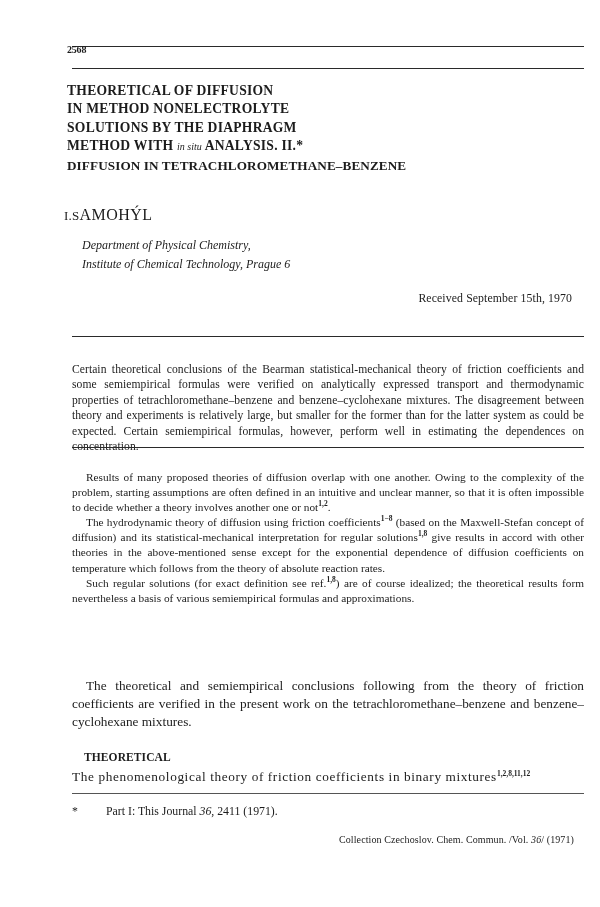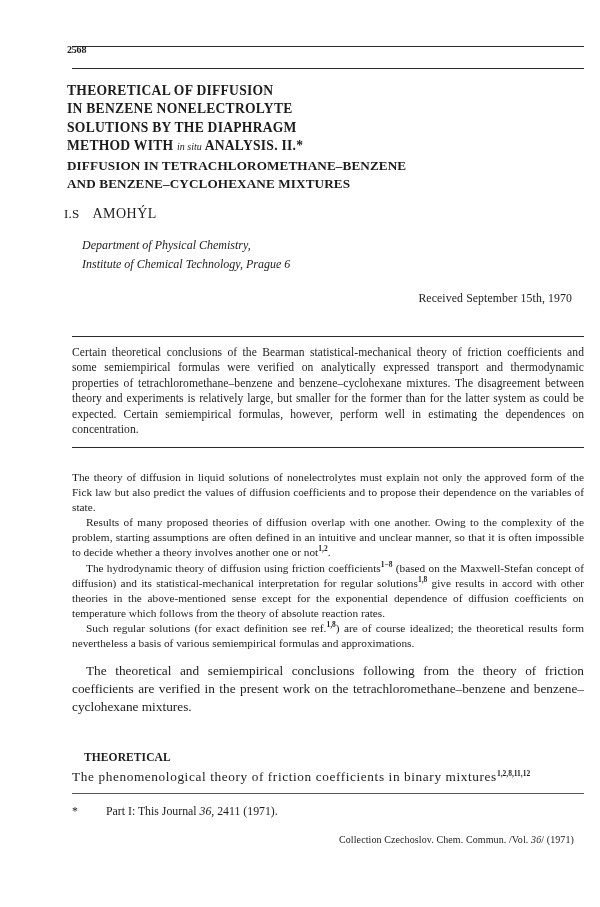--- a/index.html
+++ b/index.html
@@ -11,79 +11,77 @@
     .rule { position: absolute; height: 0; border-top: 1.3px solid #2a2a2a; }
     .rule.thin { border-top: 1px solid #555; }
     .pagenum { left: 67px; top: 44px; font-weight: bold; font-size: 10px; letter-spacing: -0.2px; }
     .title {
       left: 67px; top: 82px; font-weight: bold; font-size: 13.6px; line-height: 18.4px;
       letter-spacing: 0.25px; text-transform: none;
     }
     .title .it { font-style: italic; font-weight: normal; font-size: 10px; letter-spacing: 0; }
     .subtitle { left: 67px; top: 157px; font-weight: bold; font-size: 13.2px; line-height: 18.4px; letter-spacing: 0.1px; }
     .author { left: 64px; top: 206px; font-size: 13px; letter-spacing: 0.2px; }
-    .author .sc { font-size: 14px; letter-spacing: 0.5px; margin-left: 13px; }
+    .author .sc { font-size: 16px; letter-spacing: 0.5px; }
     .affil { left: 82px; top: 236px; font-style: italic; font-size: 12px; line-height: 18.5px; }
     .received { right: 28px; top: 291px; font-size: 11.8px; letter-spacing: 0.1px; }
     .abstract {
-      left: 72px; width: 512px; top: 345px; font-size: 11.6px; line-height: 15.4px;
+      left: 72px; width: 512px; top: 362px; font-size: 11.6px; line-height: 15.4px;
       text-align: justify; letter-spacing: 0.05px;
     }
     .body1 {
       left: 72px; width: 512px; top: 470px; font-size: 11.3px; line-height: 15.1px; text-align: justify;
     }
     .body1 p { margin: 0; text-indent: 0; }
     .body1 p.ind { text-indent: 14px; }
     .body2 {
-      left: 72px; width: 512px; top: 662px; font-size: 13.3px; line-height: 18.2px; text-align: justify;
+      left: 72px; width: 512px; top: 677px; font-size: 13.3px; line-height: 18.2px; text-align: justify;
     }
     .body2 p { margin: 0; text-indent: 14px; }
     .section { left: 84px; top: 751px; font-weight: bold; font-size: 11.5px; letter-spacing: 0.1px; text-align: center; }
     .theory-line { left: 72px; width: 512px; top: 768px; font-size: 13.3px; line-height: 18px; text-align: justify; white-space: nowrap; }
     .footnote { left: 72px; top: 804px; font-size: 11.8px; }
     .footnote .mark { display: inline-block; width: 34px; }
     .journal { right: 26px; top: 834px; font-size: 10px; letter-spacing: 0.1px; }
     sup { font-size: 7.5px; line-height: 0; vertical-align: 5px; font-weight: bold; }
     .sp { letter-spacing: 0.6px; }
   </style>
 </head>
 <body>
 
 <div class="rule" style="left:72px; width:512px; top:46px;"></div>
 <div class="rule" style="left:72px; width:512px; top:68px;"></div>
 
 <div class="abs pagenum">2568</div>
 
 <div class="abs title">
   <div>THEORETICAL OF DIFFUSION</div>
-  <div>IN BENZENE NONELECTROLYTE</div>
+  <div>IN METHOD NONELECTROLYTE</div>
   <div>SOLUTIONS BY THE DIAPHRAGM</div>
   <div><span>METHOD WITH </span><span class="it">in situ</span><span> ANALYSIS. II.*</span></div>
 </div>
 
 <div class="abs subtitle">
   <div>DIFFUSION IN TETRACHLOROMETHANE–BENZENE</div>
-  <div>AND BENZENE–CYCLOHEXANE MIXTURES</div>
 </div>
 
 <div class="abs author"><span>I.</span><span>S</span><span class="sc">AMOHÝL</span></div>
 
 <div class="abs affil">
   <div>Department of Physical Chemistry,</div>
   <div>Institute of Chemical Technology, Prague 6</div>
 </div>
 
 <div class="abs received">Received September 15th, 1970</div>
 
 <div class="rule" style="left:72px; width:512px; top:336px;"></div>
 <div class="abs abstract">Certain theoretical conclusions of the Bearman statistical-mechanical theory of friction coefficients and some semiempirical formulas were verified on analytically expressed transport and thermodynamic properties of tetrachloromethane–benzene and benzene–cyclohexane mixtures. The disagreement between theory and experiments is relatively large, but smaller for the former than for the latter system as could be expected. Certain semiempirical formulas, however, perform well in estimating the dependences on concentration.</div>
 <div class="rule" style="left:72px; width:512px; top:447px;"></div>
 
 <div class="abs body1">
-  <p>The theory of diffusion in liquid solutions of nonelectrolytes must explain not only the approved form of the Fick law but also predict the values of diffusion coefficients and to propose their dependence on the variables of state.</p>
   <p class="ind"><span>Results of many proposed theories of diffusion overlap with one another. Owing to the complexity of the problem, starting assumptions are often defined in an intuitive and unclear manner, so that it is often impossible to decide whether a theory involves another one or not</span><sup>1,2</sup><span>.</span></p>
   <p class="ind"><span>The hydrodynamic theory of diffusion using friction coefficients</span><sup>1−8</sup><span> (based on the Maxwell-Stefan concept of diffusion) and its statistical-mechanical interpretation for regular solutions</span><sup>1,8</sup><span> give results in accord with other theories in the above-mentioned sense except for the exponential dependence of diffusion coefficients on temperature which follows from the theory of absolute reaction rates.</span></p>
   <p class="ind"><span>Such regular solutions (for exact definition see ref.</span><sup>1,8</sup><span>) are of course idealized; the theoretical results form nevertheless a basis of various semiempirical formulas and approximations.</span></p>
 </div>
 
 <div class="abs body2">
   <p>The theoretical and semiempirical conclusions following from the theory of friction coefficients are verified in the present work on the tetrachloromethane–benzene and benzene–cyclohexane mixtures.</p>
 </div>
 
 <div class="abs section">THEORETICAL</div>

